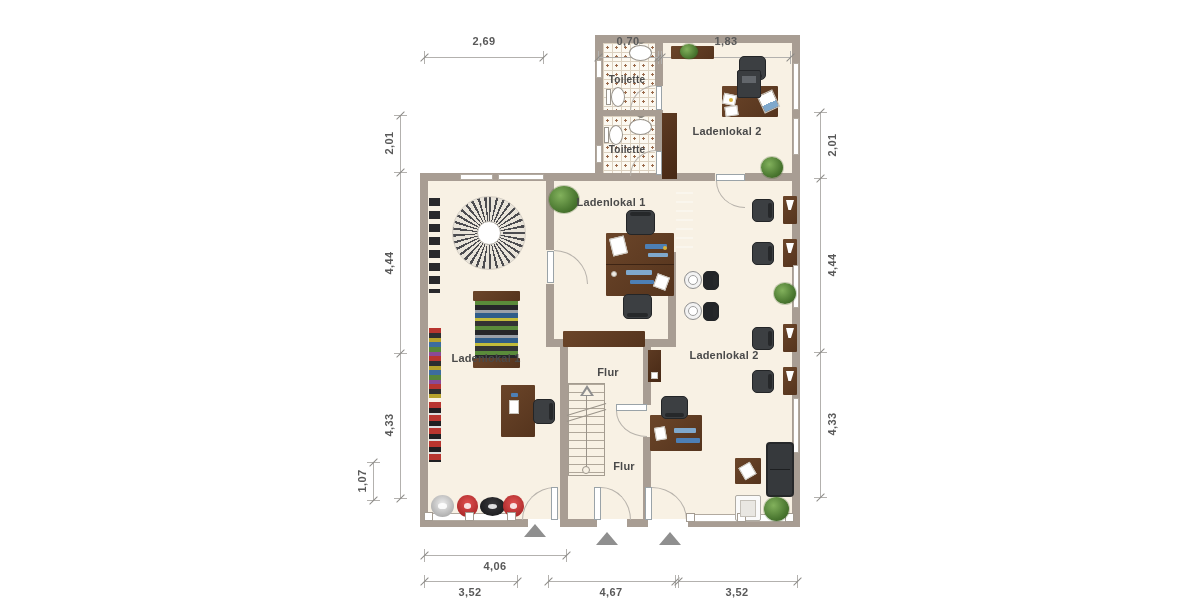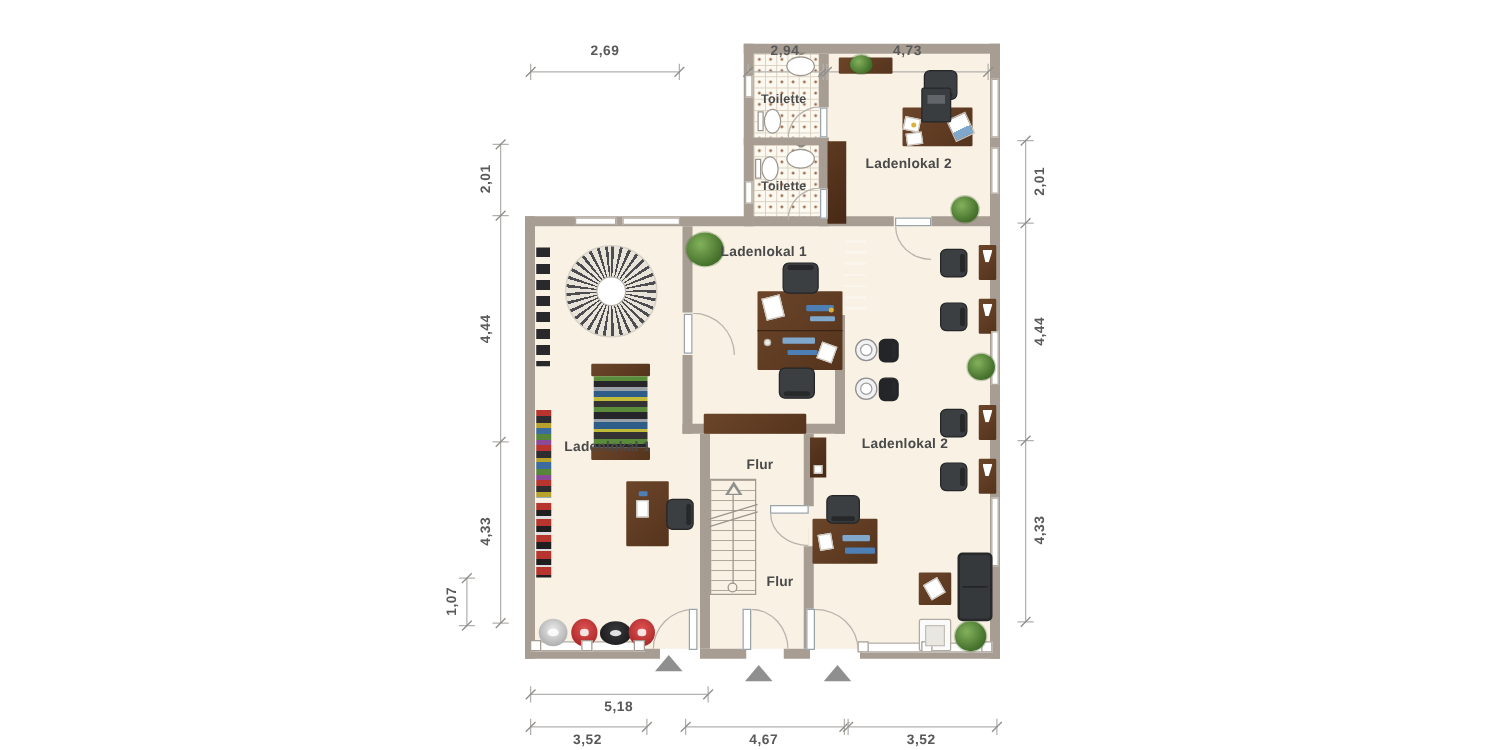--- a/index.html
+++ b/index.html
@@ -238,28 +238,28 @@
   <div class="a stubv" style="left:543px;top:51px"></div>
   <div class="a tk" style="left:419px;top:57px"></div>
   <div class="a tk" style="left:538px;top:57px"></div>
   <div class="a dim" style="left:455px;top:35px;width:58px">2,69</div>
 
   <div class="a dline" style="left:598px;top:57px;width:60px;height:1px"></div>
   <div class="a stubv" style="left:598px;top:51px"></div>
   <div class="a stubv" style="left:658px;top:51px"></div>
   <div class="a tk" style="left:593px;top:57px"></div>
   <div class="a tk" style="left:653px;top:57px"></div>
-  <div class="a dim" style="left:599px;top:35px;width:58px">2,94</div>
+  <div class="a dim" style="left:599px;top:35px;width:58px">0,70</div>
 
   <div class="a dline" style="left:661px;top:57px;width:129px;height:1px"></div>
   <div class="a stubv" style="left:661px;top:51px"></div>
   <div class="a stubv" style="left:790px;top:51px"></div>
   <div class="a tk" style="left:656px;top:57px"></div>
   <div class="a tk" style="left:785px;top:57px"></div>
-  <div class="a dim" style="left:697px;top:35px;width:58px">4,73</div>
+  <div class="a dim" style="left:697px;top:35px;width:58px">1,83</div>
 
   <div class="a dline" style="left:400px;top:115px;width:1px;height:383px"></div>
   <div class="a stubh" style="left:394px;top:115px"></div>
   <div class="a stubh" style="left:394px;top:172px"></div>
   <div class="a stubh" style="left:394px;top:353px"></div>
   <div class="a stubh" style="left:394px;top:498px"></div>
   <div class="a tk" style="left:395px;top:115px"></div>
   <div class="a tk" style="left:395px;top:172px"></div>
   <div class="a tk" style="left:395px;top:353px"></div>
   <div class="a tk" style="left:395px;top:498px"></div>
@@ -285,21 +285,21 @@
   <div class="a tk" style="left:815px;top:497px"></div>
   <div class="a dim rot" style="left:812px;top:139px;width:40px">2,01</div>
   <div class="a dim rot" style="left:812px;top:259px;width:40px">4,44</div>
   <div class="a dim rot" style="left:812px;top:418px;width:40px">4,33</div>
 
   <div class="a dline" style="left:424px;top:555px;width:142px;height:1px"></div>
   <div class="a stubv" style="left:424px;top:549px"></div>
   <div class="a stubv" style="left:566px;top:549px"></div>
   <div class="a tk" style="left:419px;top:555px"></div>
   <div class="a tk" style="left:561px;top:555px"></div>
-  <div class="a dim" style="left:466px;top:560px;width:58px">5,18</div>
+  <div class="a dim" style="left:466px;top:560px;width:58px">4,06</div>
 
   <div class="a dline" style="left:424px;top:581px;width:93px;height:1px"></div>
   <div class="a stubv" style="left:424px;top:575px"></div>
   <div class="a stubv" style="left:517px;top:575px"></div>
   <div class="a tk" style="left:419px;top:581px"></div>
   <div class="a tk" style="left:512px;top:581px"></div>
   <div class="a dim" style="left:441px;top:586px;width:58px">3,52</div>
 
   <div class="a dline" style="left:548px;top:581px;width:127px;height:1px"></div>
   <div class="a stubv" style="left:548px;top:575px"></div>

